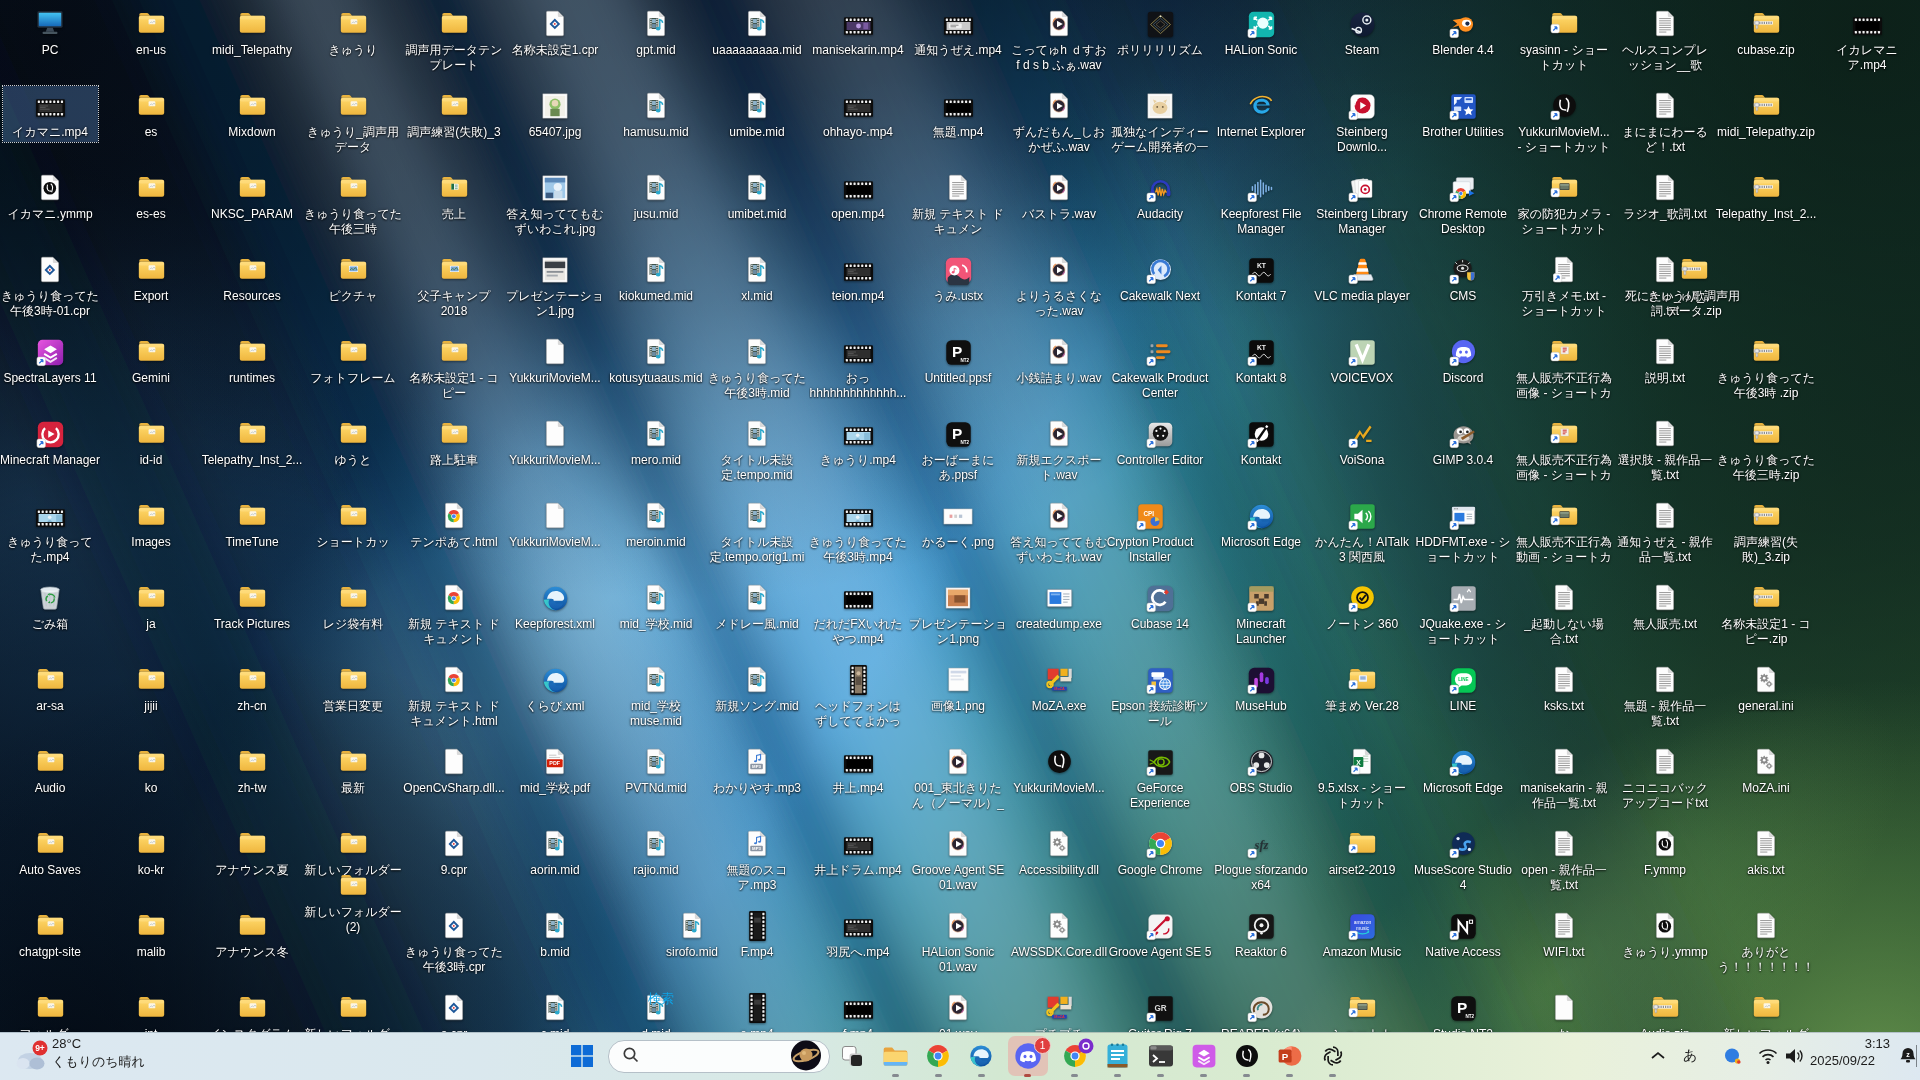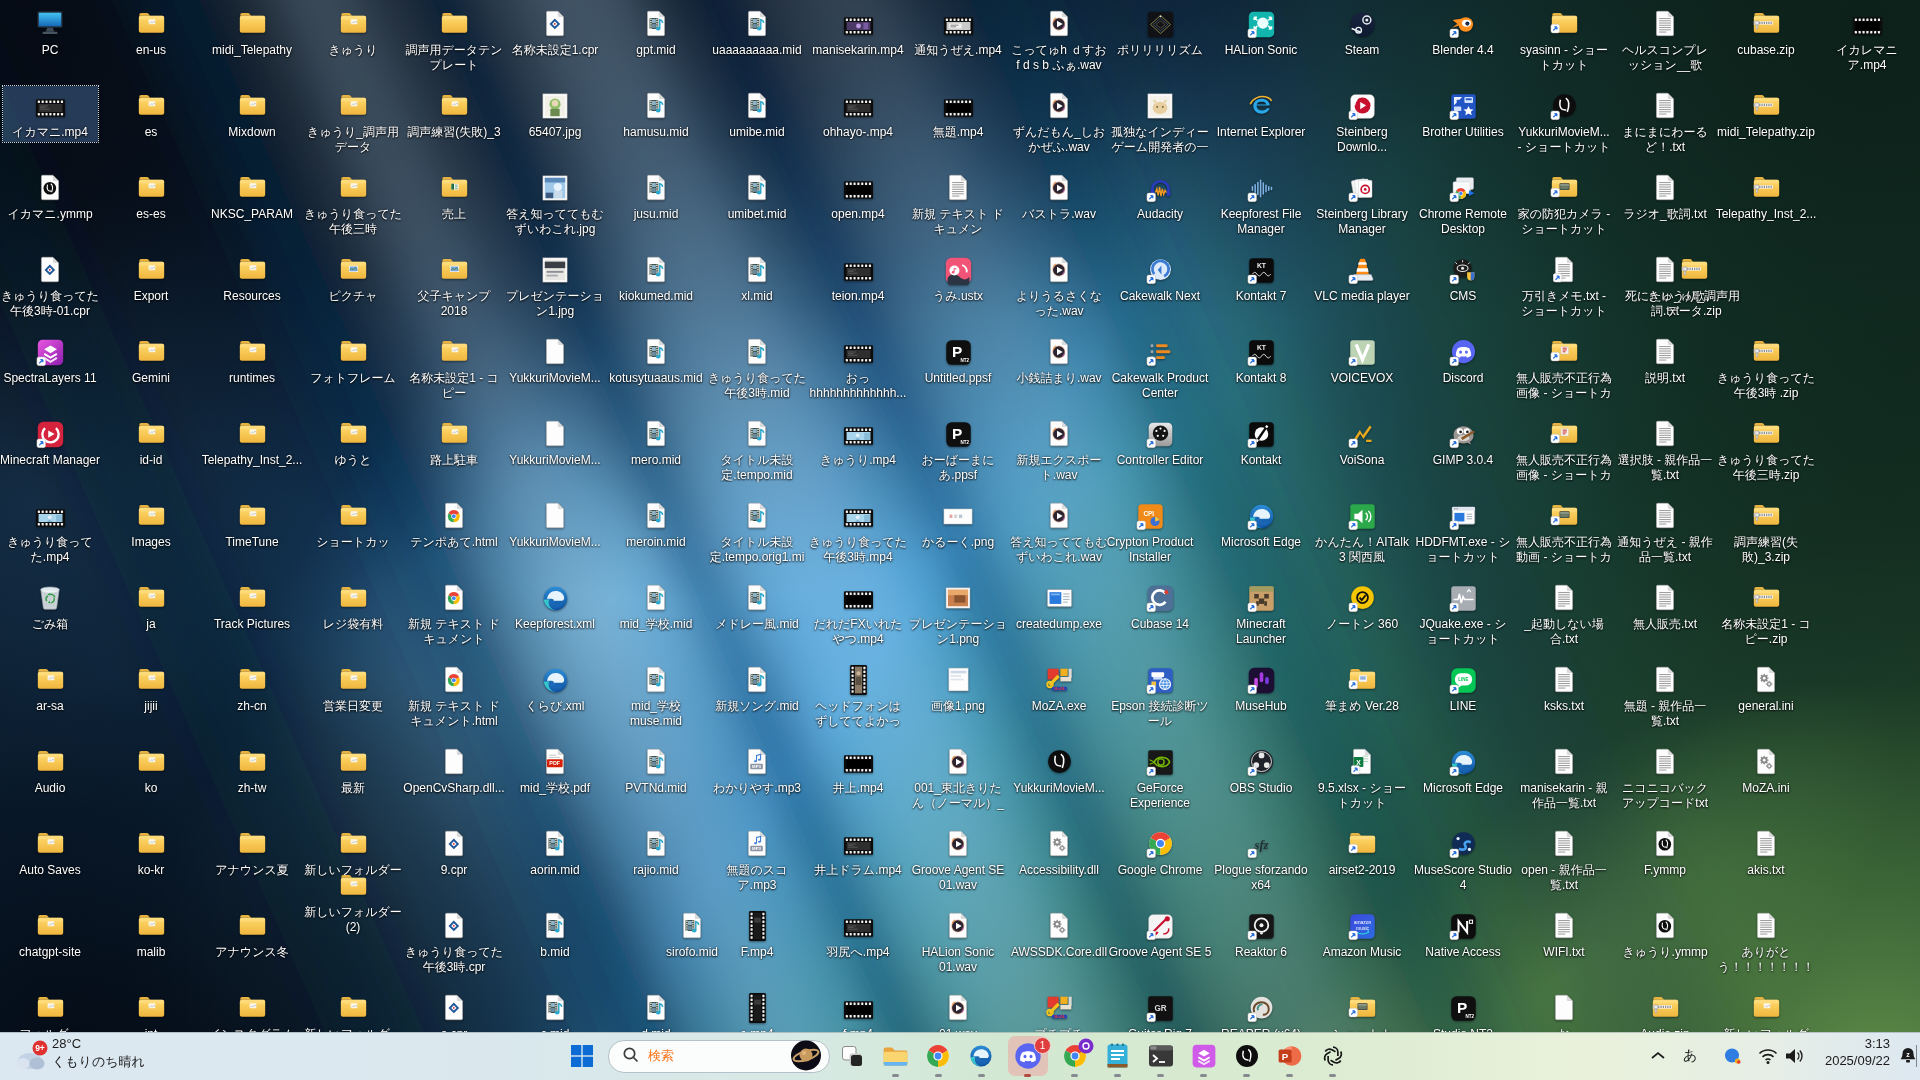--- a/index.html
+++ b/index.html
@@ -2918,21 +2918,21 @@
 <rect x="1" y="1" width="10.3" height="10.3" fill="#0d6bd6"></rect>
     <rect x="12.7" y="1" width="10.3" height="10.3" fill="#0d6bd6"></rect>
     <rect x="1" y="12.7" width="10.3" height="10.3" fill="#0d6bd6"></rect>
     <rect x="12.7" y="12.7" width="10.3" height="10.3" fill="#0d6bd6"></rect>
   </svg>
 <div class="tbi" style="left:608px;top:1040px;width:220px;height:31px;background:rgba(255,255,255,.9);border:1px solid #b5c0c8;border-radius:16px;"></div>
 <svg class="tbi" style="left:622px;top:1046px" width="18" height="18" viewBox="0 0 18 18">
     <circle cx="7.5" cy="7.5" r="5.2" fill="none" stroke="#3a3a3a" stroke-width="1.7"></circle>
     <path d="M11.5,11.5 l4,4" stroke="#3a3a3a" stroke-width="1.7"></path>
   </svg>
-<div class="tbt" style="left:648px;top:1047px;color:#f97316">検索</div>
+<div class="tbt" style="left:648px;top:990px;color:#0ea5e9">検索</div>
 <svg class="tbi" style="left:779px;top:1040px" width="46" height="31" viewBox="0 0 46 31">
     <circle cx="27" cy="15.5" r="15" fill="#0d0b16"></circle>
     <ellipse cx="27" cy="15.5" rx="13" ry="4.5" fill="none" stroke="#c8a068" stroke-width="2" transform="rotate(-18 27 15.5)"></ellipse>
     <circle cx="27" cy="15" r="6.5" fill="#c89a5e"></circle>
     <circle cx="25" cy="13" r="2" fill="#e0b87a"></circle>
   </svg>
 <svg class="tbi" style="left:840px;top:1044px" width="24" height="24" viewBox="0 0 24 24">
 <rect x="2.5" y="2.5" width="13.5" height="13.5" rx="2.5" fill="#fdfdfd" stroke="#8a8a8a" stroke-width="1"></rect>
 <rect x="9.5" y="9.5" width="12" height="12" rx="2.5" fill="#c9c9c9"></rect>
 <rect x="11" y="11" width="11" height="11" rx="2.5" fill="#242424"></rect>
@@ -3058,18 +3058,18 @@
       <path d="M5.5,9.8 a8,8 0 0 1 11,0" stroke-width="1.6"></path>
       <path d="M8.5,13 a4,4 0 0 1 5,0" stroke-width="1.6"></path>
     </g>
     <circle cx="11" cy="15.5" r="1.5" fill="#1b1b1b"></circle>
   </svg>
 <svg class="tbi" style="left:1784px;top:1046px" width="20" height="20" viewBox="0 0 20 20">
     <path d="M2,7.5 h4 l5,-4.5 v14 l-5,-4.5 h-4 z" fill="#1b1b1b"></path>
     <path d="M13.5,6.5 a5,5 0 0 1 0,7 M15.8,4.5 a8,8 0 0 1 0,11" stroke="#1b1b1b" stroke-width="1.4" fill="none"></path>
   </svg>
 <div class="tbt" style="left:1836px;top:1036px;width:54px;text-align:right">3:13</div>
-<div class="tbt" style="left:1810px;top:1053px;width:80px;text-align:right">2025/09/22</div>
+<div class="tbt" style="left:1810px;top:1053px;width:80px;">2025/09/22</div>
 <svg class="tbi" style="left:1898px;top:1046px" width="20" height="20" viewBox="0 0 20 20">
     <path d="M10,2 a5.5,5.5 0 0 1 5.5,5.5 c0,3.5 1.5,5 2,5.8 H2.5 c0.5,-0.8 2,-2.3 2,-5.8 A5.5,5.5 0 0 1 10,2 z" fill="#1b1b1b"></path>
     <rect x="8" y="14" width="4" height="2.5" rx="1" fill="#1b1b1b"></rect>
     <text x="10" y="10.5" font-size="7" fill="#fff" text-anchor="middle" font-weight="bold" font-family="Liberation Sans,sans-serif">z</text>
   </svg>
 <div style="position:absolute;left:1916px;top:1045px;width:1px;height:22px;background:#7a8288;z-index:12"></div>
 </body></html>

